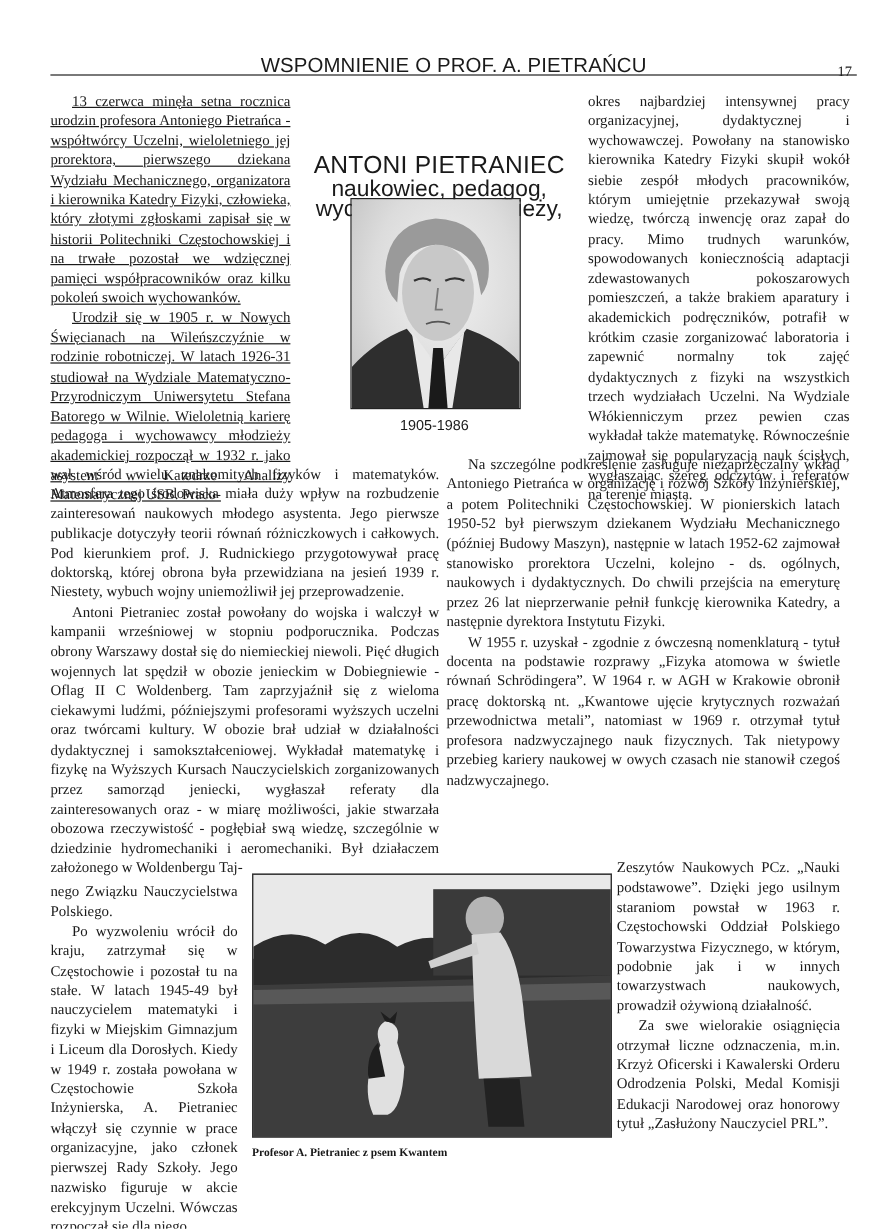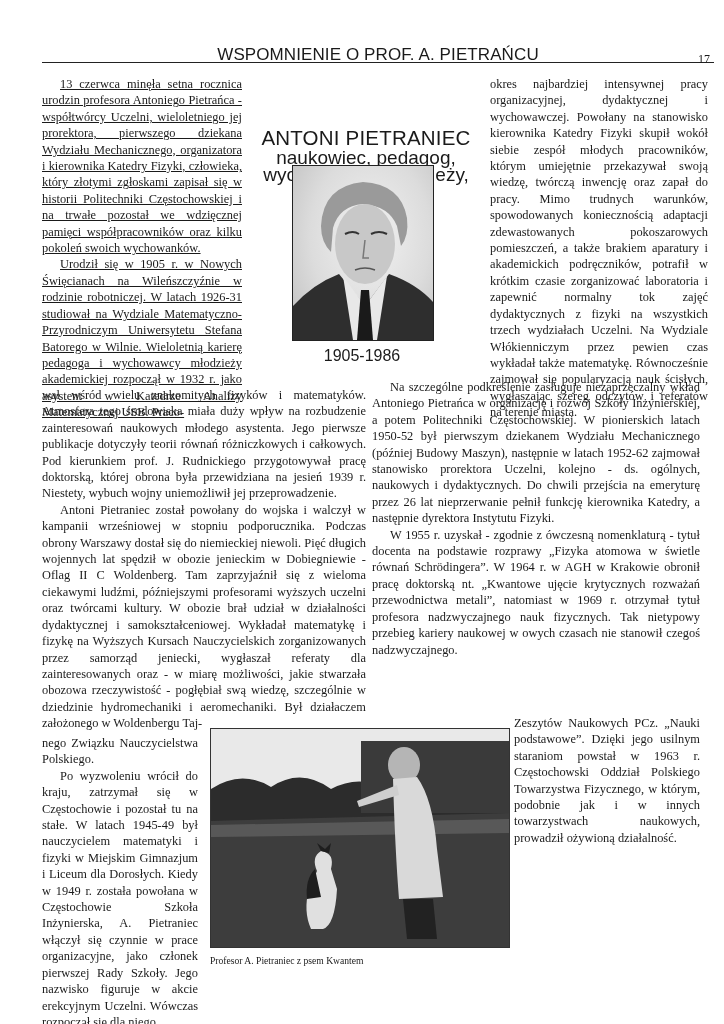--- a/index.html
+++ b/index.html
@@ -13,25 +13,25 @@
   .block p { margin: 0; text-indent: 18px; }
   .block p.cont { text-indent: 0; }
   .title-box { position: absolute; left: 250px; top: 80px; width: 232px; text-align: center;
                font-family: "Liberation Sans", sans-serif; margin-top: 46px; }
   .main-title { font-size: 20.5px; line-height: 24px; letter-spacing: 0.2px; }
   .subtitle { font-size: 19px; line-height: 16.5px; }
   .portrait { position: absolute; left: 292px; top: 165px; width: 140px; height: 174px;
               border: 1.5px solid #222; background: radial-gradient(ellipse at 55% 40%, #f2f2f2 0%, #dcdcdc 55%, #bdbdbd 100%); overflow: hidden; }
   .portrait svg { width: 100%; height: 100%; display: block; }
   .portrait-caption { position: absolute; left: 292px; top: 347px; width: 140px; text-align: center;
-                      font-family: "Liberation Sans", sans-serif; font-size: 16px; }
+                      font-family: "Liberation Sans", sans-serif; font-size: 12px; }
   .photo { position: absolute; left: 210px; top: 728px; width: 298px; height: 218px; border: 1px solid #333;
            background: #555; overflow: hidden; }
   .photo svg { width: 100%; height: 100%; display: block; }
-  .photo-caption { position: absolute; left: 210px; top: 955px; font-size: 9.6px; }
+  .photo-caption { position: absolute; left: 210px; top: 955px; font-size: 9.6px; font-weight: bold; }
 </style>
 </head>
 <body>
 
 <div class="header">
   <div class="header-title">WSPOMNIENIE O PROF. A. PIETRAŃCU</div>
   <div class="page-num">17</div>
 </div>
 
 <div class="block" style="left:42px; top:76px; width:200px;text-decoration:underline;">
@@ -94,13 +94,14 @@
     <path d="M192 170 L222 170 L226 210 L196 210 Z" fill="#222"></path>
     <path d="M106 142 Q100 128 110 122 Q124 124 120 140 L126 160 Q124 196 112 200 L100 200 Q92 182 98 160 Z" fill="#e0e0e0"></path>
     <path d="M104 140 Q94 150 96 170 L110 168 Z" fill="#1e1e1e"></path>
     <path d="M110 122 L106 114 L114 120 L120 114 L118 124 Z" fill="#1e1e1e"></path>
   </svg>
 </div>
 <div class="photo-caption">Profesor A. Pietraniec z psem Kwantem</div>
 
 <div class="block" style="left:514px; top:715px; width:186px;">
   <p class="cont">Zeszytów Naukowych PCz. „Nauki podstawowe”. Dzięki jego usilnym staraniom powstał w 1963 r. Częstochowski Oddział Polskiego Towarzystwa Fizycznego, w którym, podobnie jak i w innych towarzystwach naukowych, prowadził ożywioną działalność.</p>
+  <p>Za swe wielorakie osiągnięcia otrzymał liczne odznaczenia, m.in. Krzyż Oficerski i Kawalerski Orderu Odrodzenia Polski, Medal Komisji Edukacji Narodowej oraz honorowy tytuł „Zasłużony Nauczyciel PRL”.</p>
 </div>
 
 </body></html>

